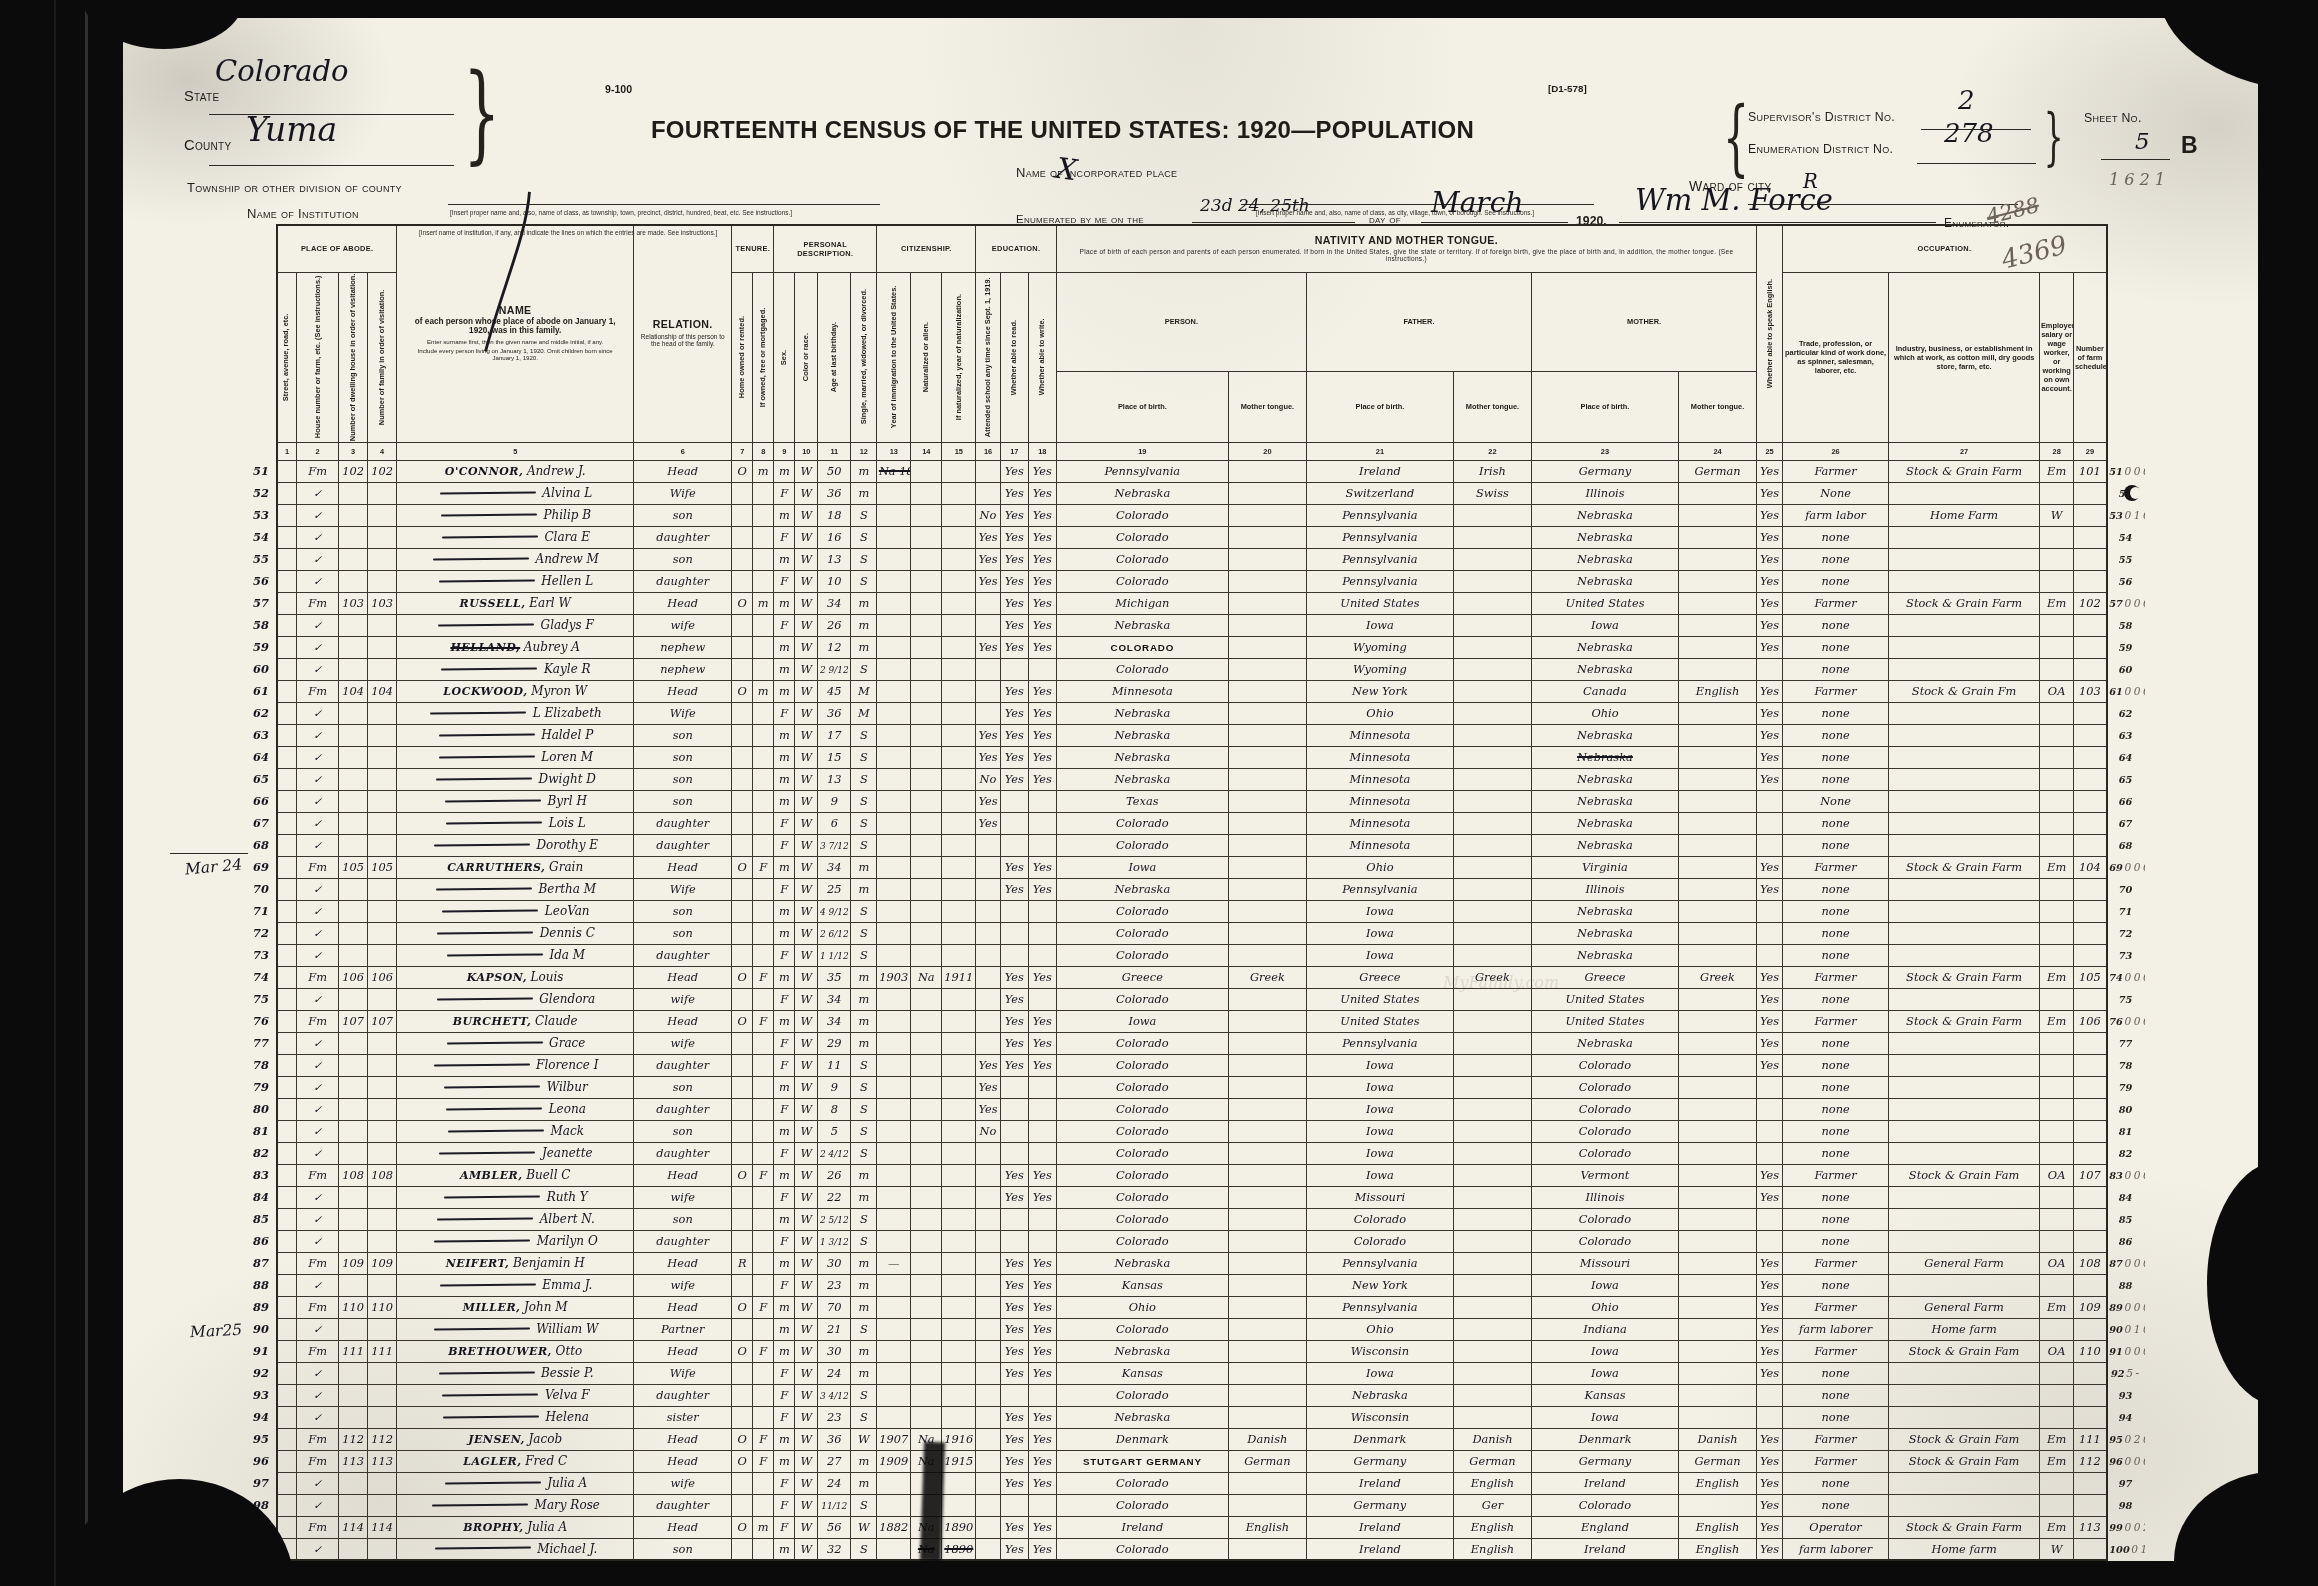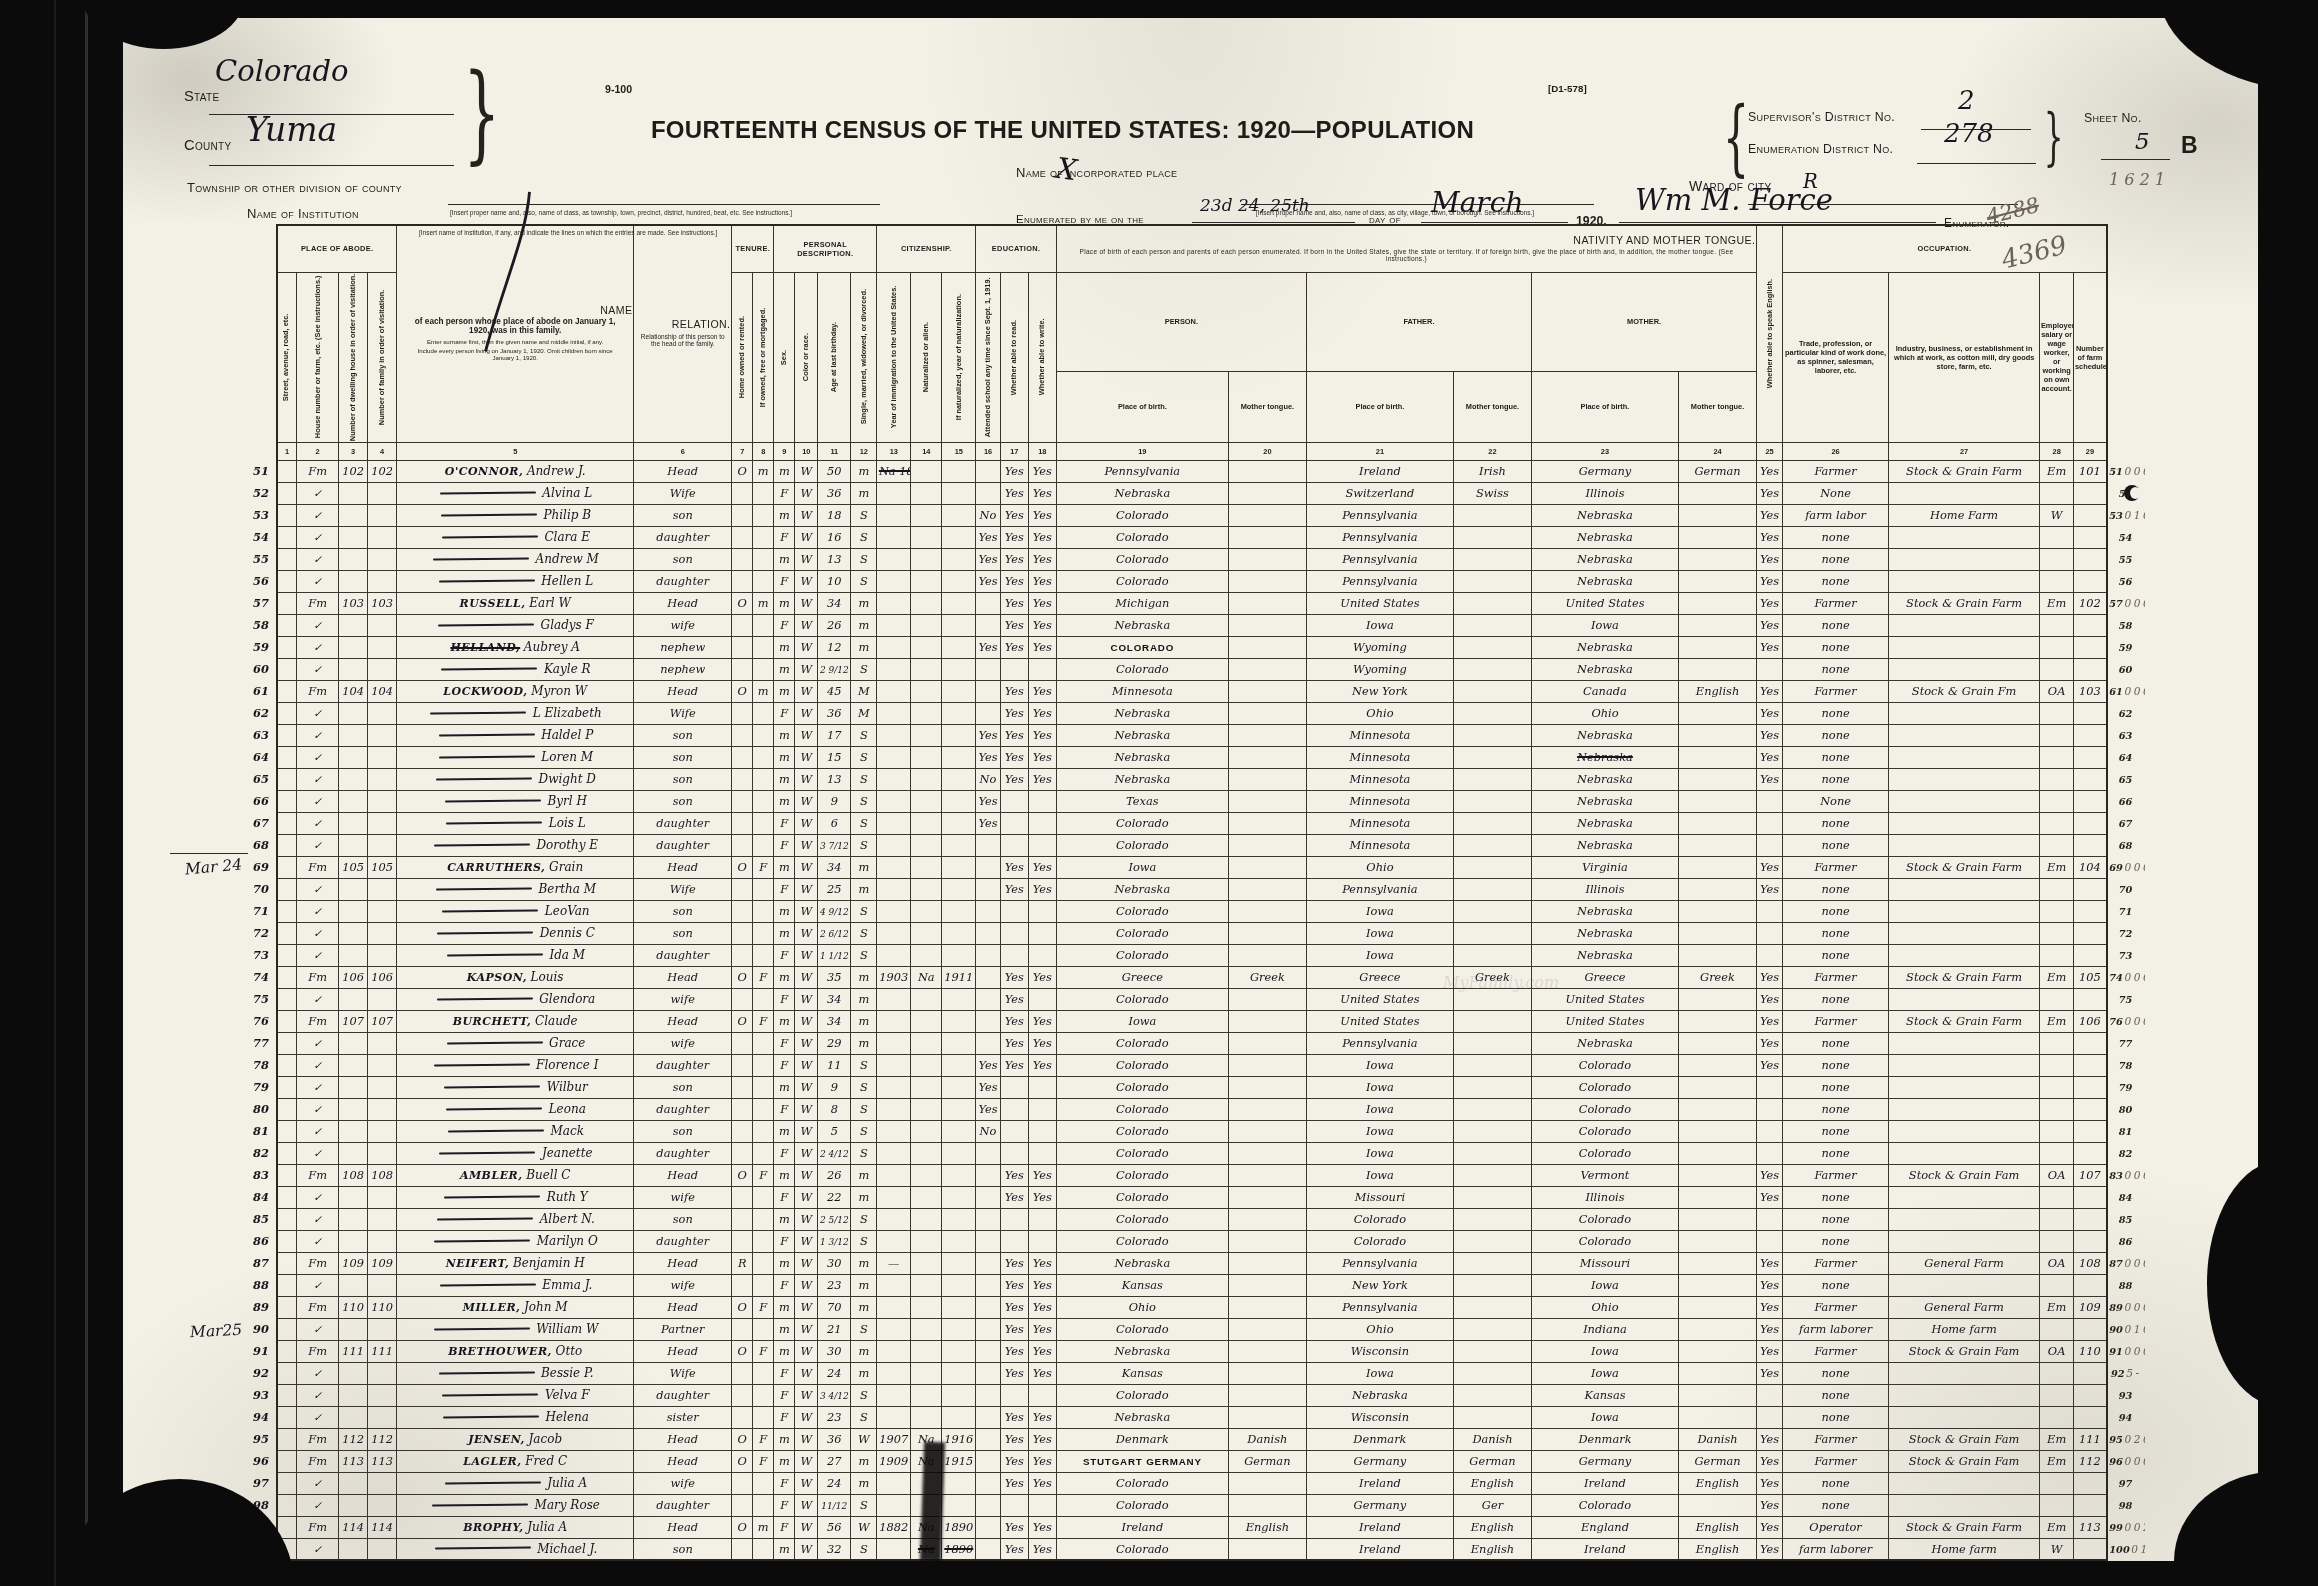--- a/index.html
+++ b/index.html
@@ -40,21 +40,21 @@
   th.g{font-size:9.8px;font-weight:bold;letter-spacing:0.3px;}
   th.nh{border:none !important;background:transparent;}
   th.nh.l{border-right:2.5px solid #2a2721 !important;}
   th.nh.r{border-left:2.5px solid #2a2721 !important;}
   th.v{writing-mode:vertical-rl;transform:rotate(180deg);font-size:6.1px;line-height:1.1;padding:2.5px 0;}
   th.eng{font-size:6.5px;}
   th.ol{font-size:6.1px;vertical-align:top;padding-top:3.3px;}
   th.sg{font-size:8.2px;font-weight:bold;}
   th.leaf{font-size:7.4px;font-weight:bold;}
   th.cn{font-size:8.2px;font-weight:bold;}
-  .gt{font-size:10.6px;font-weight:normal;letter-spacing:0.4px;margin-bottom:1.6px;text-align:right;}
+  .gt{font-size:10.6px;font-weight:bold;letter-spacing:0.4px;margin-bottom:1.6px;}
   .namehead .ns{font-size:8.2px;font-weight:bold;margin:1.6px 6.5px;}
   .namehead .nn{font-size:6.1px;font-weight:normal;margin:2.5px 8.2px;}
   .relhead .rs{font-size:6.5px;font-weight:normal;margin:3.3px 4.9px;}
   th.nat .natnote{font-size:6.5px;font-weight:normal;margin:1.6px 11.4px;}
   #census-table thead tr:nth-child(1){height:47px;}
   #census-table thead tr:nth-child(2){height:41px;}
   #census-table thead tr:nth-child(3){height:29px;}
   #census-table thead tr:nth-child(4){height:18px;}
   #census-table tbody td{border:0.8px solid #3a362e;height:22px;text-align:center;padding:0 1.6px;
         font-family:"DejaVu Serif", serif;font-style:italic;color:#15151e;font-size:11.4px;white-space:nowrap;}

